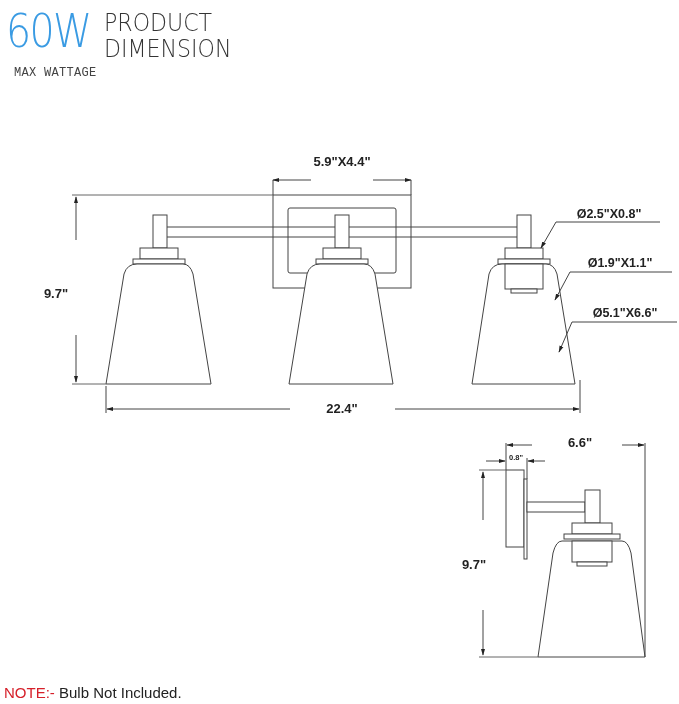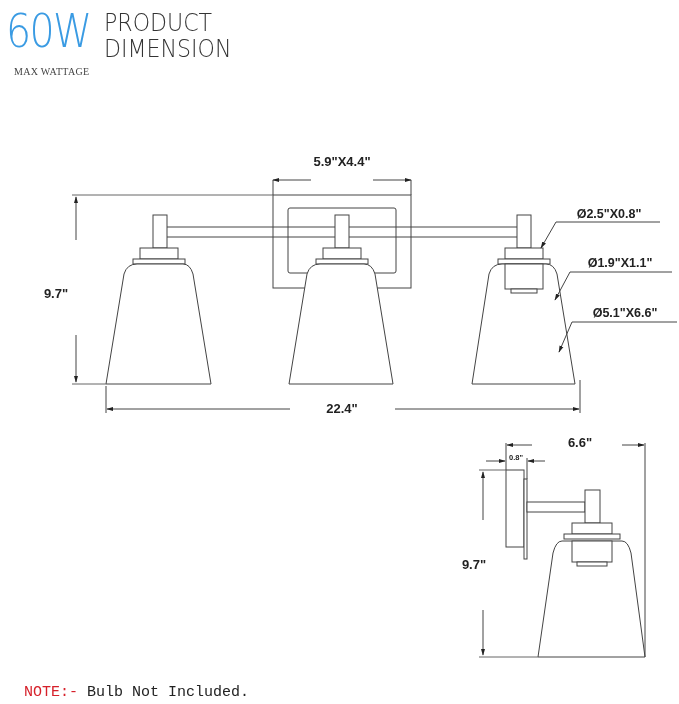--- a/index.html
+++ b/index.html
@@ -2,24 +2,24 @@
 <html><head>
   <meta charset="utf-8">
   <style>
     html, body { margin: 0; padding: 0; background: #ffffff; }
     body { width: 679px; height: 704px; position: relative; overflow: hidden; font-family: "Liberation Sans", sans-serif; }
     .header { position: absolute; left: 0; top: 0; width: 260px; height: 80px; margin-top: 9px; }
     .wattage { position: absolute; left: 6px; top: -6px; font-family: "DejaVu Sans", sans-serif; font-size: 46px; color: #3a9be3; letter-spacing: -2px; font-weight: 300; line-height: 56px; transform: scaleX(0.86); transform-origin: left top; }
     .title1, .title2 { position: absolute; left: 104px; font-family: "DejaVu Sans", sans-serif; color: #333333; font-size: 24px; line-height: 24px; transform: scaleX(0.92); transform-origin: left top; font-weight: 300; }
     .title1 { top: 2px; }
     .title2 { top: 28px; }
-    .maxw { position: absolute; left: 14px; top: 57px; font-family: Liberation Serif, serif; font-size: 10px; color: #444444; letter-spacing: 0.3px; }
+    .maxw { position: absolute; left: 14px; top: 57px; font-family: Liberation Mono, monospace; font-size: 12px; color: #444444; letter-spacing: 0.3px; }
     svg.drawing { position: absolute; left: 0; top: 0; }
     .dim-label { font-family: "Liberation Sans", sans-serif; font-weight: bold; fill: #222222; }
-    .note { position: absolute; left: 4px; top: 684px; font-family: Liberation Mono, monospace; font-size: 15px; color: #222222; margin-left: 20px; }
+    .note { position: absolute; left: 4px; top: 684px; font-family: Liberation Sans, sans-serif; font-size: 15px; color: #222222; }
     .note .red { color: #d6202a; }
   </style>
 </head>
 <body>
 
 <div class="header">
   <div class="wattage">60W</div>
   <div class="title1">PRODUCT</div>
   <div class="title2">DIMENSION</div>
   <div class="maxw">MAX WATTAGE</div>

